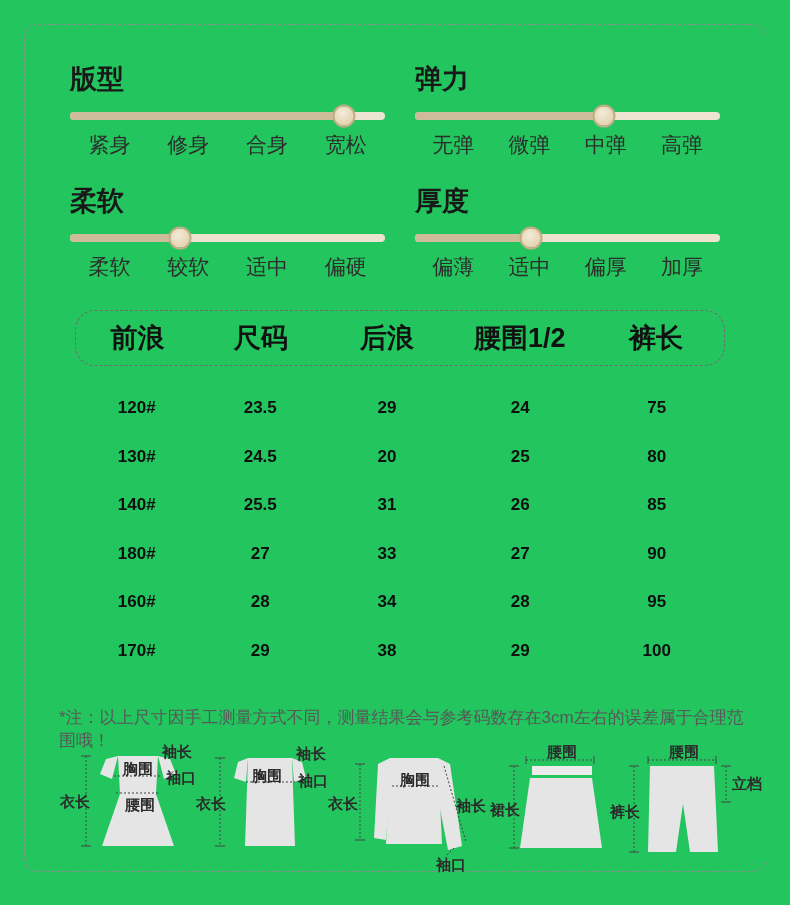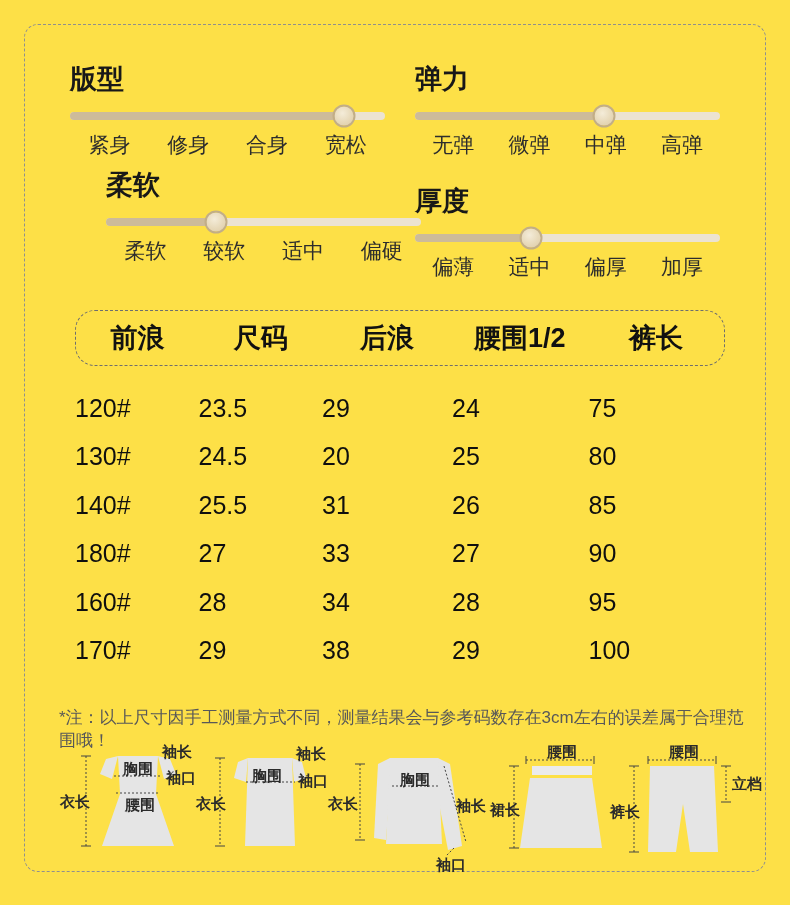--- a/index.html
+++ b/index.html
@@ -1,16 +1,16 @@
 <!DOCTYPE html>
 <html><head>
 <meta charset="utf-8">
 <style>
   html,body{margin:0;padding:0;background:#ffffff;}
-  .page{position:relative;width:790px;height:905px;background:#fde047;overflow:hidden;
+  .page{position:relative;width:790px;height:905px;background:#22c55e;overflow:hidden;
         font-family:"Liberation Sans","DejaVu Sans",sans-serif;color:#1a1a1a;}
   .dashed-frame{position:absolute;left:24px;top:24px;width:740px;height:846px;
         border:1.5px dashed #8f8f8f;border-radius:14px;}
 
   
   .attr{position:absolute;}
   .attr-title{font-size:27px;font-weight:700;color:#181818;line-height:1;margin-bottom:19px;}
   .slider{position:relative;height:8px;border-radius:4px;background:#ece3d1;}
   .slider-fill{position:absolute;left:0;top:0;bottom:0;border-radius:4px;background:#cdbb9a;}
   .slider-knob{position:absolute;top:50%;width:23px;height:23px;border-radius:50%;
@@ -20,21 +20,21 @@
   .attr-labels{display:flex;margin-top:13px;}
   .attr-labels span{flex:1;text-align:center;font-size:21px;color:#2d2d2d;line-height:1.1;}
 
   
   .size-header{position:absolute;left:75px;top:310px;width:650px;height:56px;
         border:1.5px dashed #6e6e6e;border-radius:20px;box-sizing:border-box;
         display:grid;grid-template-columns:19% 19% 20% 21% 21%;align-items:center;}
   .size-header span{text-align:center;font-size:27px;font-weight:700;color:#111;}
   .size-rows{position:absolute;left:75px;top:384px;width:650px;}
   .size-row{display:grid;grid-template-columns:19% 19% 20% 21% 21%;height:48.5px;align-items:center;}
-  .size-row span{font-size:25px;font-weight:400;color:#0f0f0f;}
+  .size-row span{text-align:center;font-size:17px;font-weight:700;color:#0f0f0f;}
 
   
   .note{position:absolute;left:59px;top:706px;width:690px;font-size:17px;color:#585858;}
 
   
   .diagrams{position:absolute;left:60px;top:744px;width:700px;height:126px;}
   .diagram{position:absolute;top:0;height:126px;}
   .dlabel{position:absolute;font-size:15px;font-weight:700;color:#2b2b2b;white-space:nowrap;line-height:1;}
   .diagram svg{position:absolute;left:0;top:0;}
   .garment{fill:#e5e5e5;stroke:none;}
@@ -69,21 +69,21 @@
       <div class="slider-knob" style="left: 62%;"></div>
     </div>
     <div class="attr-labels">
       <span>无弹</span>
       <span>微弹</span>
       <span>中弹</span>
       <span>高弹</span>
     </div>
   </div>
 
-  <div class="attr" style="left:70px;top:172px;width:315px;margin-left:36px;">
+  <div class="attr" style="left:70px;top:188px;width:315px;">
     <div class="attr-title">柔软</div>
     <div class="slider">
       <div class="slider-fill" style="width: 35%;"></div>
       <div class="slider-knob" style="left: 35%;"></div>
     </div>
     <div class="attr-labels">
       <span>柔软</span>
       <span>较软</span>
       <span>适中</span>
       <span>偏硬</span>

